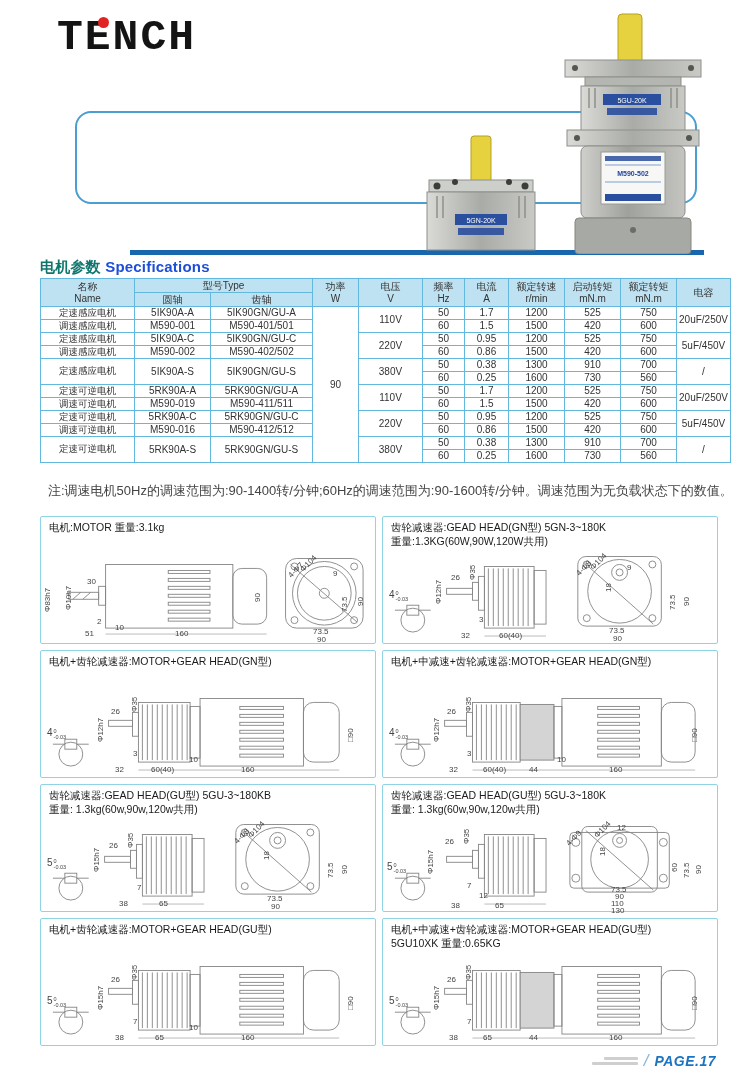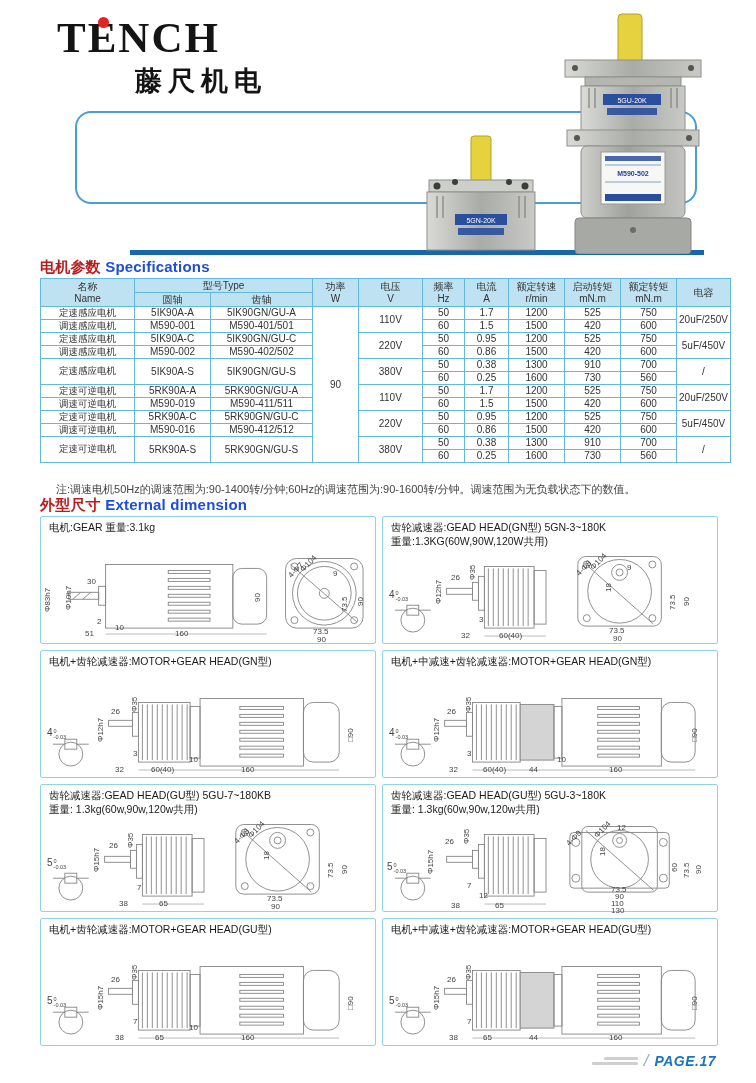--- a/index.html
+++ b/index.html
@@ -2,46 +2,46 @@
 <html><head>
 <meta charset="utf-8">
 <style>
   *{margin:0;padding:0;box-sizing:border-box}
   html,body{background:#e8e8e8}
   .page{position:relative;width:756px;height:1083px;background:#fff;margin:0 auto;
         font-family:"Liberation Sans","DejaVu Sans",sans-serif;overflow:hidden}
 
   
   .logo{position:absolute;left:57px;top:16px}
-  .logo-text{font-size:43px;font-weight:900;letter-spacing:2px;color:#141414;line-height:1;font-family:Liberation Serif, serif}
+  .logo-text{font-size:43px;font-weight:900;letter-spacing:2px;color:#141414;line-height:1;font-family:Liberation Mono, monospace}
   .logo-dot{position:absolute;left:41px;top:1px;width:11px;height:11px;border-radius:50%;background:#e02424}
   .logo-sub{font-size:27px;font-weight:bold;color:#141414;letter-spacing:6px;margin:4px 0 0 78px}
 
   
   .title-box{position:absolute;left:75px;top:111px;width:622px;height:93px;border:2px solid #4a9ed2;border-radius:16px}
   .title-cn{position:absolute;left:89px;top:121px;font-size:31px;font-weight:bold;color:#1b74c2;letter-spacing:1px;z-index:3}
   .title-en{position:absolute;left:47px;top:166px;font-size:24px;color:#8f8f8f;background:#fff;padding:0 12px 0 0;z-index:3}
 
   .rule{position:absolute;left:130px;top:250px;width:574px;height:5px;background:#1766ae;z-index:1}
   .photos{position:absolute;left:415px;top:8px;width:300px;height:246px;z-index:2}
 
   
   .sec-head{position:absolute;font-size:15px;font-weight:bold;letter-spacing:0.2px}
-  .sec-head .cn{color:#b91c1c}
+  .sec-head .cn{color:#0f766e}
   .sec-head .en{color:#1d4ed8}
   #specs-head{left:40px;top:258px}
   #dim-head{left:40px;top:496px}
 
   
   table.specs{position:absolute;left:40px;top:278px;width:690px;border-collapse:collapse;table-layout:fixed;z-index:2}
   .specs th,.specs td{border:1px solid #62b8dd;font-size:10px;color:#333;text-align:center;
                       padding:0 1px;height:13px;line-height:1.15;overflow:hidden;white-space:nowrap}
   .specs th{background:#bfe2f2;white-space:pre-line;font-weight:normal;height:14px}
   .specs td.tcol0{font-size:9.5px}
-  .note{position:absolute;left:56px;top:482px;font-size:11px;color:#444;z-index:2}
+  .note{position:absolute;left:48px;top:482px;font-size:13px;color:#444;z-index:2}
 
   
   .panels{position:absolute;left:40px;top:516px;width:678px;display:grid;
           grid-template-columns:336px 336px;grid-auto-rows:128px;gap:6px 6px;z-index:2}
   .panel{position:relative;border:1px solid #8fd4e5;border-radius:2px;background:#fff}
   .ptitle{font-size:10.5px;color:#1a1a1a;padding:4px 6px 0 8px;line-height:1.3}
   .pdraw{position:absolute;left:0;bottom:1px;width:334px;height:88px}
   .pdraw svg{position:absolute;inset:0;width:100%;height:100%}
   .dim{position:absolute;font-size:8px;color:#444;white-space:nowrap;transform-origin:0 0;line-height:1}
   .dim.tol b{font-size:10px;font-weight:normal}
@@ -57,21 +57,20 @@
   .pageno{font-size:14px;font-weight:bold;font-style:italic;color:#1b74c2;letter-spacing:0.5px}
 </style>
 </head>
 <body>
 
 <div class="page">
 
   <div class="logo">
     <div class="logo-text">TENCH</div>
     <div class="logo-dot"></div>
-    <div class="logo-sub">藤尺机电</div>
   </div>
 
   <div class="title-box"></div>
 
   <div class="rule"></div>
 
   <div class="photos">
     <svg viewBox="0 0 300 246">
       <defs>
         <linearGradient id="gmet" x1="0" y1="0" x2="1" y2="0">
@@ -308,28 +307,24 @@
           <td class="tcol6">0.25</td>
           <td class="tcol7">1600</td>
           <td class="tcol8">730</td>
           <td class="tcol9">560</td>
         </tr>
       </tbody>
   </table>
 
   <div class="note">注:调速电机50Hz的调速范围为:90-1400转/分钟;60Hz的调速范围为:90-1600转/分钟。调速范围为无负载状态下的数值。</div>
 
-  <div class="sec-head" id="dim-head">
-    <span class="cn">外型尺寸</span>
-    <span class="en">External dimension</span>
-  </div>
 
   <div class="panels" id="panels">
       <div class="panel">
-        <div class="ptitle">电机:GEAR 重量:3.1kg</div>
+        <div class="ptitle">电机:MOTOR 重量:3.1kg</div>
         <div class="pdraw">
           <svg viewBox="0 0 336 88" preserveAspectRatio="xMinYMax meet">
             <g stroke="#848484" stroke-width="0.9" fill="none">
     <rect x="28" y="38" width="30" height="7"></rect>
     <line x1="32" y1="45" x2="40" y2="38"></line>
               <line x1="42" y1="45" x2="50" y2="38"></line>
     <rect x="58" y="32" width="7" height="19"></rect>
     <rect x="65" y="10" width="128" height="64"></rect>
     <rect x="128" y="16" width="42" height="3"></rect>
               <rect x="128" y="24" width="42" height="3"></rect>
@@ -519,21 +514,21 @@
           <span class="dim" style="left: 84px; top: 62px;">3</span>
           <span class="dim" style="left: 66px; top: 78px;">32</span>
           <span class="dim" style="left: 100px; top: 78px;">60(40)</span>
           <span class="dim" style="left: 146px; top: 78px;">44</span>
           <span class="dim" style="left: 174px; top: 68px;">10</span>
           <span class="dim" style="left: 226px; top: 78px;">160</span>
           <span class="dim" style="left: 308px; top: 54px; transform: rotate(-90deg);">□90</span>
         </div>
       </div>
       <div class="panel">
-        <div class="ptitle">齿轮减速器:GEAD HEAD(GU型)  5GU-7~180KB</div>
+        <div class="ptitle">齿轮减速器:GEAD HEAD(GU型)  5GU-3~180KB</div>
         <div class="ptitle" style="padding-top: 0px;">重量: 1.3kg(60w,90w,120w共用)</div>
         <div class="pdraw">
           <svg viewBox="0 0 336 88" preserveAspectRatio="xMinYMax meet">
             <g stroke="#848484" stroke-width="0.9" fill="none">
     <circle cx="30" cy="66" r="12"></circle>
               <rect x="24" y="51" width="12" height="10"></rect>
   <line x1="12" y1="56" x2="24" y2="56"></line>
               <line x1="36" y1="56" x2="48" y2="56"></line>
     <rect x="64" y="34" width="26" height="6"></rect>
     <rect x="90" y="28" width="6" height="18"></rect>
@@ -686,20 +681,21 @@
           <span class="dim" style="left: 92px; top: 62px;">7</span>
           <span class="dim" style="left: 74px; top: 78px;">38</span>
           <span class="dim" style="left: 114px; top: 78px;">65</span>
           <span class="dim" style="left: 148px; top: 68px;">10</span>
           <span class="dim" style="left: 200px; top: 78px;">160</span>
           <span class="dim" style="left: 306px; top: 54px; transform: rotate(-90deg);">□90</span>
         </div>
       </div>
       <div class="panel">
         <div class="ptitle">电机+中减速+齿轮减速器:MOTOR+GEAR HEAD(GU型)</div>
+        <div class="ptitle" style="padding-top: 0px;">5GU10XK  重量:0.65KG</div>
         <div class="pdraw">
           <svg viewBox="0 0 336 88" preserveAspectRatio="xMinYMax meet">
             <g stroke="#848484" stroke-width="0.9" fill="none">
     <circle cx="30" cy="66" r="12"></circle>
               <rect x="24" y="51" width="12" height="10"></rect>
   <line x1="12" y1="56" x2="24" y2="56"></line>
               <line x1="36" y1="56" x2="48" y2="56"></line>
     <rect x="62" y="32" width="22" height="6"></rect>
     <rect x="84" y="24" width="6" height="24"></rect>
     <rect x="90" y="14" width="48" height="60"></rect>

